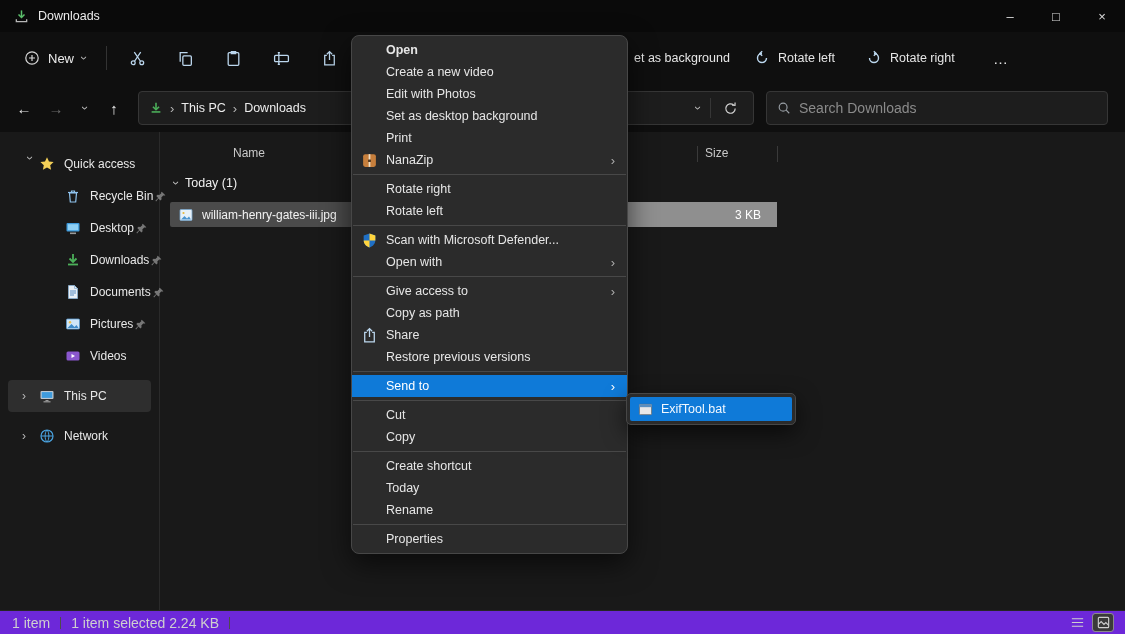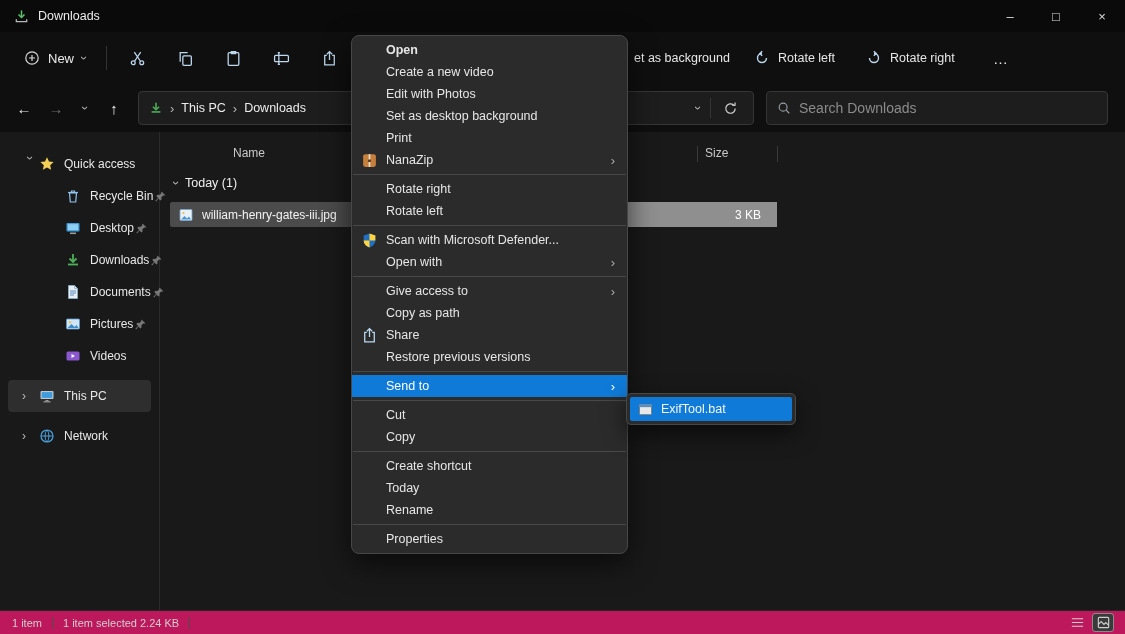--- a/index.html
+++ b/index.html
@@ -72,21 +72,21 @@
   .col-size { position: absolute; left: 545px; top: 4px; }
   .col-div { position: absolute; top: 4px; width: 1px; height: 16px; background: #3a3a3a; }
   .group-row { display: flex; align-items: center; gap: 7px; height: 26px; margin-top: 4px; padding-left: 14px; font-size: 12.5px; color: #f0f0f0; }
   .group-row .g-chev { color: #c0c0c0; font-size: 12px; }
   #file-rows { margin-top: 6px; }
   .file-row { position: relative; margin-left: 10px; width: 607px; height: 25px; display: flex; align-items: center; gap: 8px; padding-left: 8px; font-size: 12px; color: #f2f2f2; border-radius: 2px; }
   .file-row.selected { background: #4b4b4b; }
   .file-size-cell { position: absolute; left: 457px; top: 0; width: 150px; height: 100%; background: #8f8f8f; display: flex; align-items: center; justify-content: flex-end; padding-right: 16px; color: #ffffff; }
 
   
-  .statusbar { position: absolute; left: 0; bottom: 0; width: 100%; height: 24px; background: #be185d; border-top: 1px solid #262626; display: flex; align-items: center; padding: 0 12px; gap: 10px; font-size: 11px; color: #cfcfcf; }
+  .statusbar { position: absolute; left: 0; bottom: 0; width: 100%; height: 24px; background: #6d28d9; border-top: 1px solid #262626; display: flex; align-items: center; padding: 0 12px; gap: 10px; font-size: 14px; color: #cfcfcf; }
   .sb-div { width: 1px; height: 12px; background: #4d4d4d; }
   .view-btns { margin-left: auto; display: flex; gap: 6px; }
   .view-btn { width: 20px; height: 17px; display: flex; align-items: center; justify-content: center; }
   .view-btn.active { outline: 1px solid #8a8a8a; background: #3a3a3a; border-radius: 2px; }
 
   
   .context-menu { position: absolute; left: 351px; top: 35px; width: 277px; background: #2b2b2b; border: 1px solid #474747; border-radius: 8px; box-shadow: 0 10px 28px rgba(0,0,0,.6); padding: 3px 0; z-index: 10; font-size: 12.5px; color: #e6e6e6; }
   .menu-item { position: relative; height: 22px; display: flex; align-items: center; padding: 0 12px 0 34px; }
   .menu-item.bold { font-weight: bold; }
   .menu-item.highlight { background: #0f7ad8; color: #fff; }

